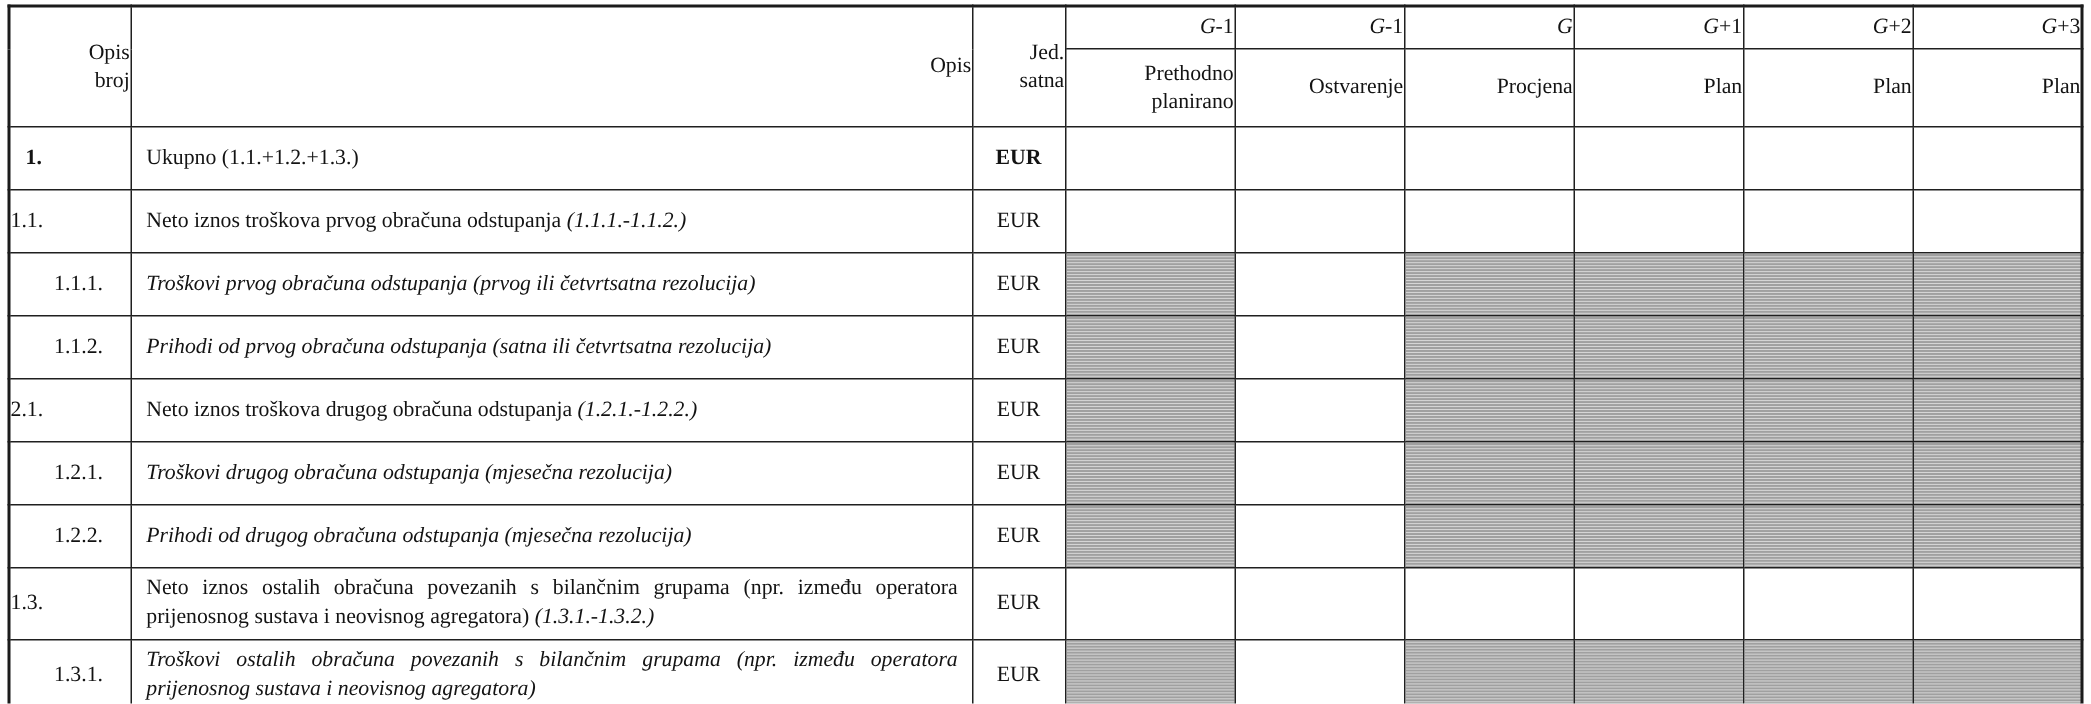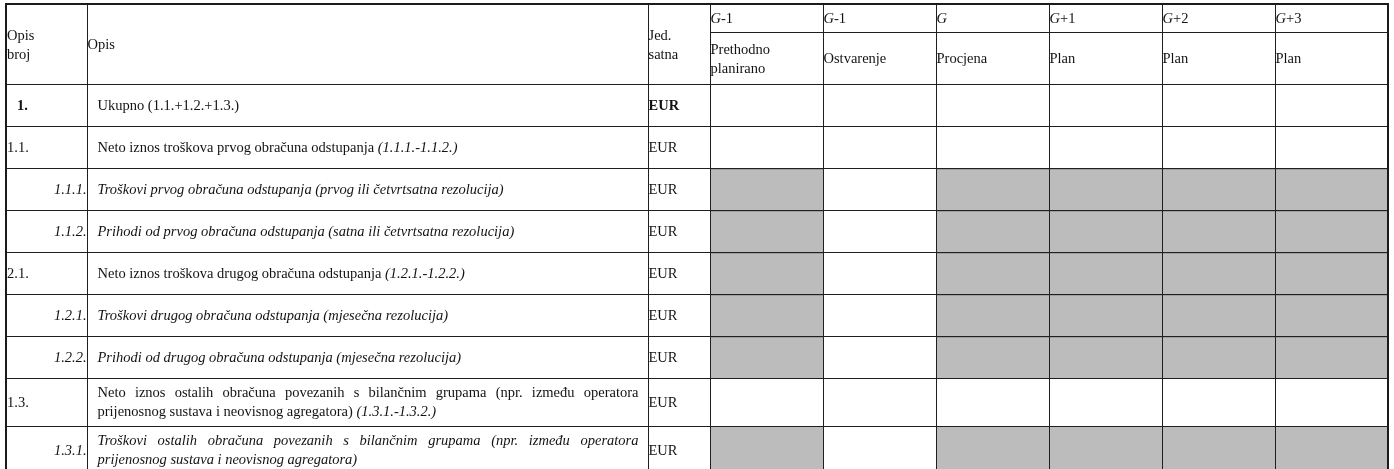--- a/index.html
+++ b/index.html
@@ -17,37 +17,37 @@
     border: 2px solid #1b1b1b;
   }
   th, td {
     border: 1px solid #1f1f1f;
     font-size: 14.5px;
     font-weight: normal;
     vertical-align: middle;
     padding: 0;
     overflow: hidden;
   }
-  thead th { text-align: left; line-height: 1.25; }
+  thead th { text-align: right; line-height: 1.25; }
   tr.hdr-top th { height: 27px; }
   tr.hdr-bot th { height: 51px; }
   .g-letter { font-style: italic; }
   tbody td { height: 33px; }
   td.num { text-align: left; }
   td.num.bold { font-weight: bold; padding-left: 10px; }
-  td.num.italic { font-style: italic; font-weight: normal; padding-left: 29px; text-align: right; }
+  td.num.italic { font-weight: normal; padding-left: 29px; }
   td.desc {
     text-align: justify;
     padding: 4px 9px 4px 10px;
     line-height: 1.34;
   }
   td.desc.bold { font-weight: normal; }
   td.desc.italic { font-style: italic; }
   .ref { font-style: italic; }
-  td.unit { }
+  td.unit { text-align: center; }
   td.unit.bold { font-weight: bold; }
   td.val.shaded {
     background: repeating-linear-gradient(
       180deg,
       #a0a0a0 0px, #a0a0a0 1px,
       #d7d7d7 1px, #d7d7d7 2px
     );
   }
 </style>
 </head>

